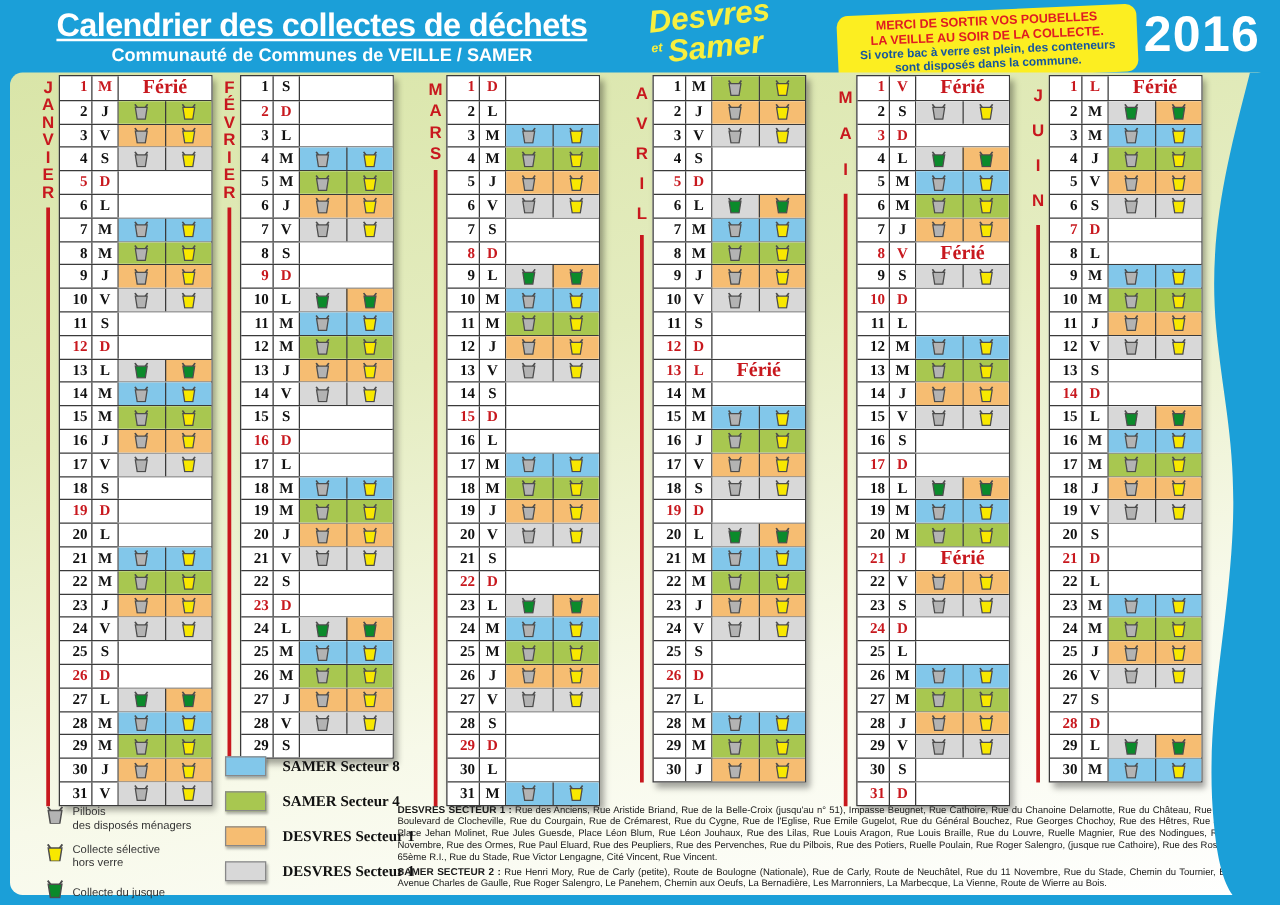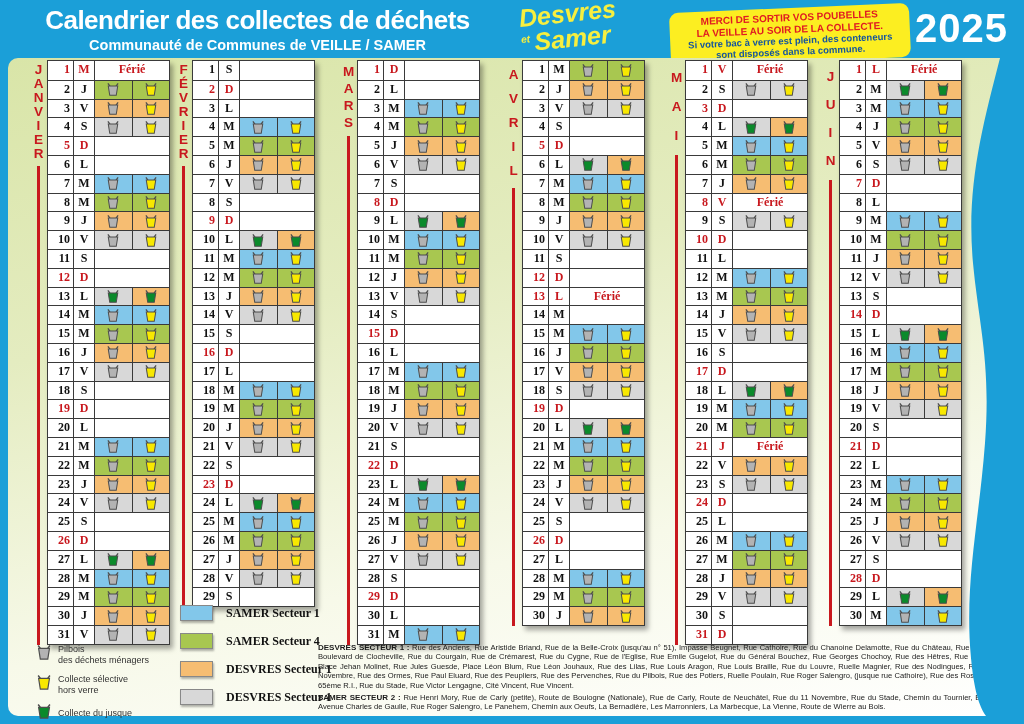--- a/index.html
+++ b/index.html
@@ -5,21 +5,21 @@
   * { box-sizing: border-box; margin: 0; padding: 0; }
   html,body { width:1024px; height:724px; }
   body {
     position: relative; overflow: hidden;
     background: #1b9fd8;
     font-family: "Liberation Sans", sans-serif;
   }
   
   .header { position:absolute; left:0; top:0; width:1024px; height:58px; }
   .title-wrap { position:absolute; left:0; top:5px; width:515px; text-align:center; color:#fff; }
-  .title { font-size:26px; font-weight:bold; letter-spacing:-0.5px; }
+  .title { font-size:26px; font-weight:bold; letter-spacing:-0.5px;text-decoration:underline; }
   .subtitle { font-size:14.5px; font-weight:bold; margin-top:1px; }
   .logo { position:absolute; left:520px; top:2px; color:#f7ef3f; transform:rotate(-6deg);
           font-style:italic; font-weight:bold; line-height:22px; }
   .logo-l1 { font-size:25px; }
   .logo-row { display:flex; align-items:flex-end; }
   .logo-et { font-size:10px; margin-right:4px; padding-bottom:3px; }
   .logo-l2 { font-size:25px; }
   .notice { position:absolute; left:670px; top:8px; width:240px; padding:4px 6px 5px;
             background:#fcee21; border-radius:9px; transform:rotate(-2.5deg); text-align:center; }
   .notice-red  { color:#e01b22; font-weight:bold; font-size:10px;  line-height:11.5px; }
@@ -40,21 +40,21 @@
   .drow + .drow { border-top:1px solid #3a3a3a; }
   .dnum { width:25px; text-align:right; padding-right:3px;
           font-family:"Liberation Serif", serif; font-weight:bold; font-size:12px; line-height:17.5px; color:#111; }
   .dday { width:21px; text-align:center; border-left:1px solid #3a3a3a;
           font-family:"Liberation Serif", serif; font-weight:bold; font-size:12px; line-height:17.5px; color:#111; }
   .red { color:#c8181e; }
   .dcells { flex:1; display:flex; border-left:1px solid #3a3a3a; background:#fff; }
   .dcell { flex:1; display:flex; align-items:center; justify-content:center; }
   .dcell + .dcell { border-left:1px solid #3a3a3a; }
   .ferie { flex:1; text-align:center; color:#c8181e; font-family:"Liberation Serif", serif;
-           font-weight:bold; font-size:12px; line-height:17.5px; }
+           font-weight:bold; font-size:16px; line-height:17.5px; }
   
   .legbins { position:absolute; left:28px; top:586px; }
   .legbin { display:flex; align-items:center; margin-bottom:9px; }
   .legbin-ic { width:22px; }
   .legbin-tx { font-size:9px; line-height:10.5px; color:#333; }
   .legsecs { position:absolute; left:172px; top:547px; }
   .legsec-item { display:flex; align-items:center; margin-bottom:12px; }
   .legsq { width:33px; height:16px; border:1px solid #888; box-shadow:1px 2px 2px rgba(0,0,0,0.3); }
   .legsec-label { margin-left:13px; font-family:"Liberation Serif", serif; font-weight:bold; font-size:12px; color:#111; }
   
@@ -77,21 +77,21 @@
       <span class="logo-et">et</span>
       <span class="logo-l2">Samer</span>
     </div>
   </div>
   <div class="notice">
     <div class="notice-red">MERCI DE SORTIR VOS POUBELLES</div>
     <div class="notice-red">LA VEILLE AU SOIR DE LA COLLECTE.</div>
     <div class="notice-blue">Si votre bac à verre est plein, des conteneurs</div>
     <div class="notice-blue">sont disposés dans la commune.</div>
   </div>
-  <div class="year">2025</div>
+  <div class="year">2016</div>
 </div>
 
 <div class="content">
   <div>
       <div class="month" style="left: 22px;">
         <div class="mletters">
           <div class="mletter" style="line-height: 14px;">J</div>
           <div class="mletter" style="line-height: 14px;">A</div>
           <div class="mletter" style="line-height: 14px;">N</div>
           <div class="mletter" style="line-height: 14px;">V</div>
@@ -2607,21 +2607,21 @@
     </div>
 
   <div class="legbins">
       <div class="legbin">
         <div class="legbin-ic"><svg viewBox="0 0 15 14" width="16.099999999999998" height="14.95">
             <path d="M2 0.5 L4.2 3.4 M13 0.5 L10.8 3.4" fill="none" stroke="#4d4d4d" stroke-width="1.4"></path>
             <path d="M2.4 3.2 L12.6 3.2 L11 13.2 L4 13.2 Z" fill="#b3b3b3" stroke="#4d4d4d" stroke-width="1.1"></path>
           </svg></div>
         <div class="legbin-tx">
           <div>Pilbois</div>
-          <div>des déchets ménagers</div>
+          <div>des disposés ménagers</div>
         </div>
       </div>
       <div class="legbin">
         <div class="legbin-ic"><svg viewBox="0 0 15 14" width="16.099999999999998" height="14.95">
             <path d="M2 0.5 L4.2 3.4 M13 0.5 L10.8 3.4" fill="none" stroke="#4d4d4d" stroke-width="1.4"></path>
             <path d="M2.4 3.2 L12.6 3.2 L11 13.2 L4 13.2 Z" fill="#f8e800" stroke="#4d4d4d" stroke-width="1.1"></path>
           </svg></div>
         <div class="legbin-tx">
           <div>Collecte sélective</div>
           <div>hors verre</div>
@@ -2633,21 +2633,21 @@
             <path d="M2.4 3.2 L12.6 3.2 L11 13.2 L4 13.2 Z" fill="#0b8a2b" stroke="#4d4d4d" stroke-width="1.1"></path>
           </svg></div>
         <div class="legbin-tx">
           <div>Collecte du jusque</div>
         </div>
       </div>
     </div>
   <div class="legsecs">
       <div class="legsec-item">
         <div class="legsq" style="background: rgb(130, 199, 234);"></div>
-        <div class="legsec-label">SAMER Secteur 1</div>
+        <div class="legsec-label">SAMER Secteur 8</div>
       </div>
       <div class="legsec-item">
         <div class="legsq" style="background: rgb(168, 199, 80);"></div>
         <div class="legsec-label">SAMER Secteur 4</div>
       </div>
       <div class="legsec-item">
         <div class="legsq" style="background: rgb(246, 189, 114);"></div>
         <div class="legsec-label">DESVRES Secteur 1</div>
       </div>
       <div class="legsec-item">

